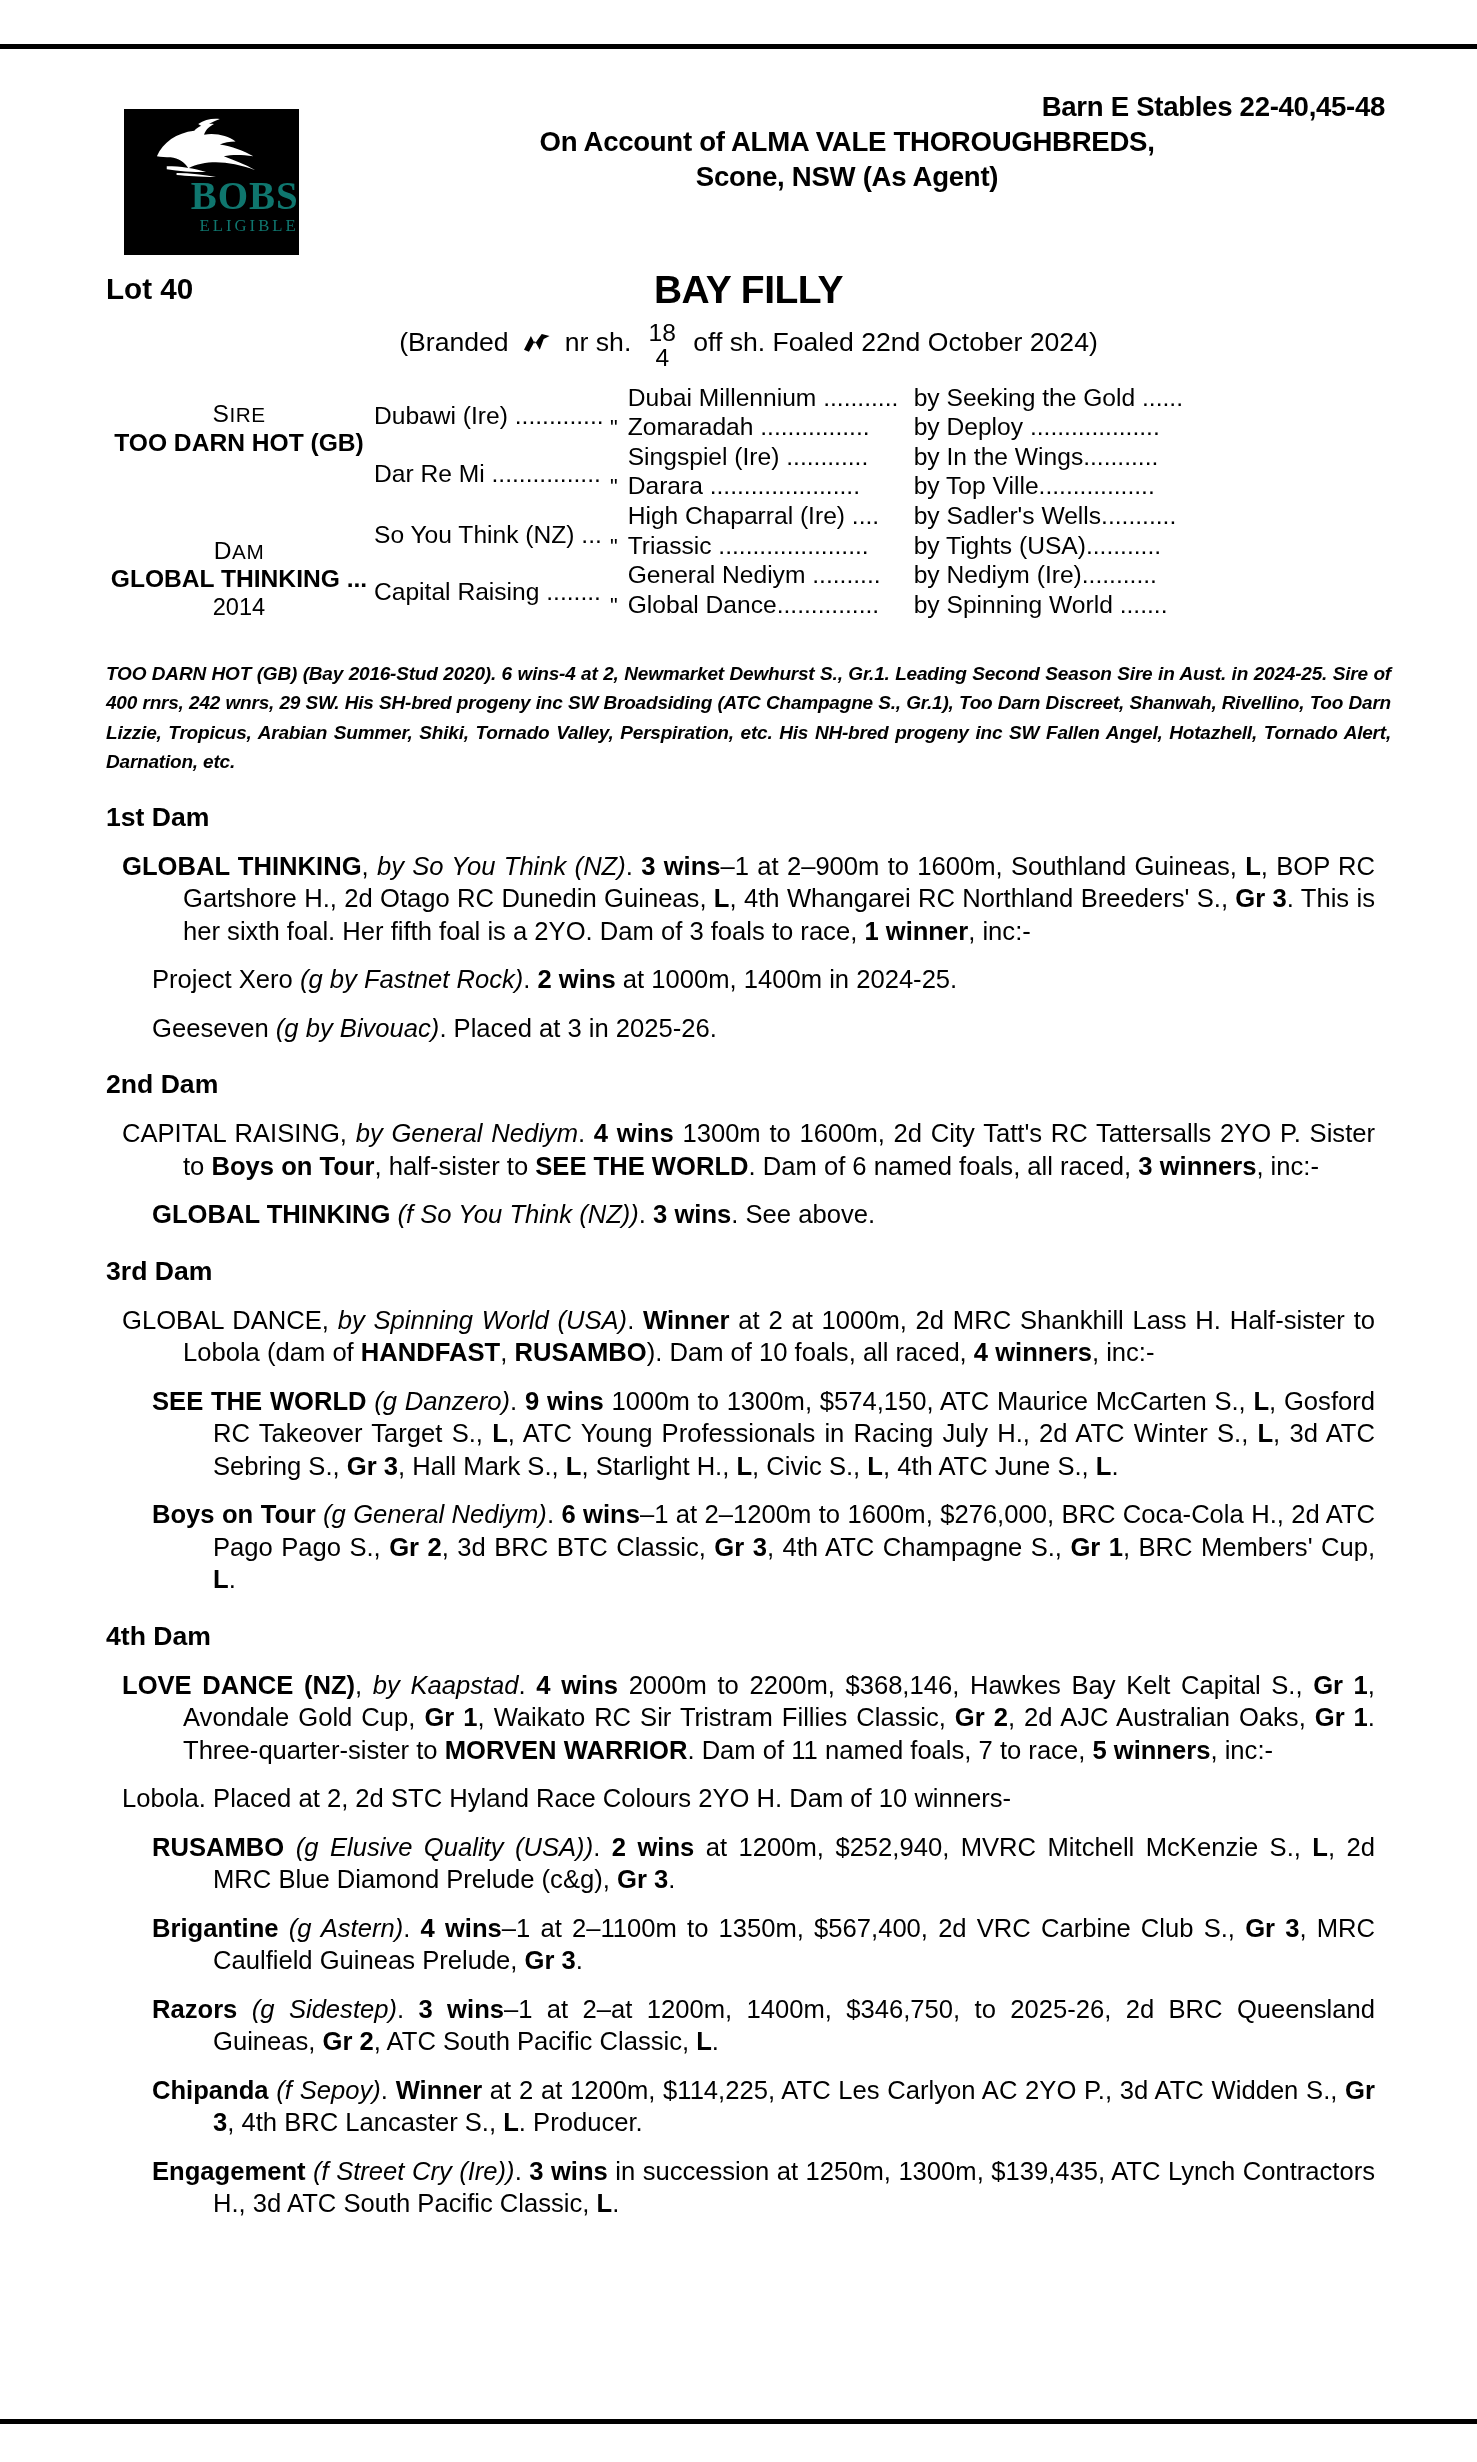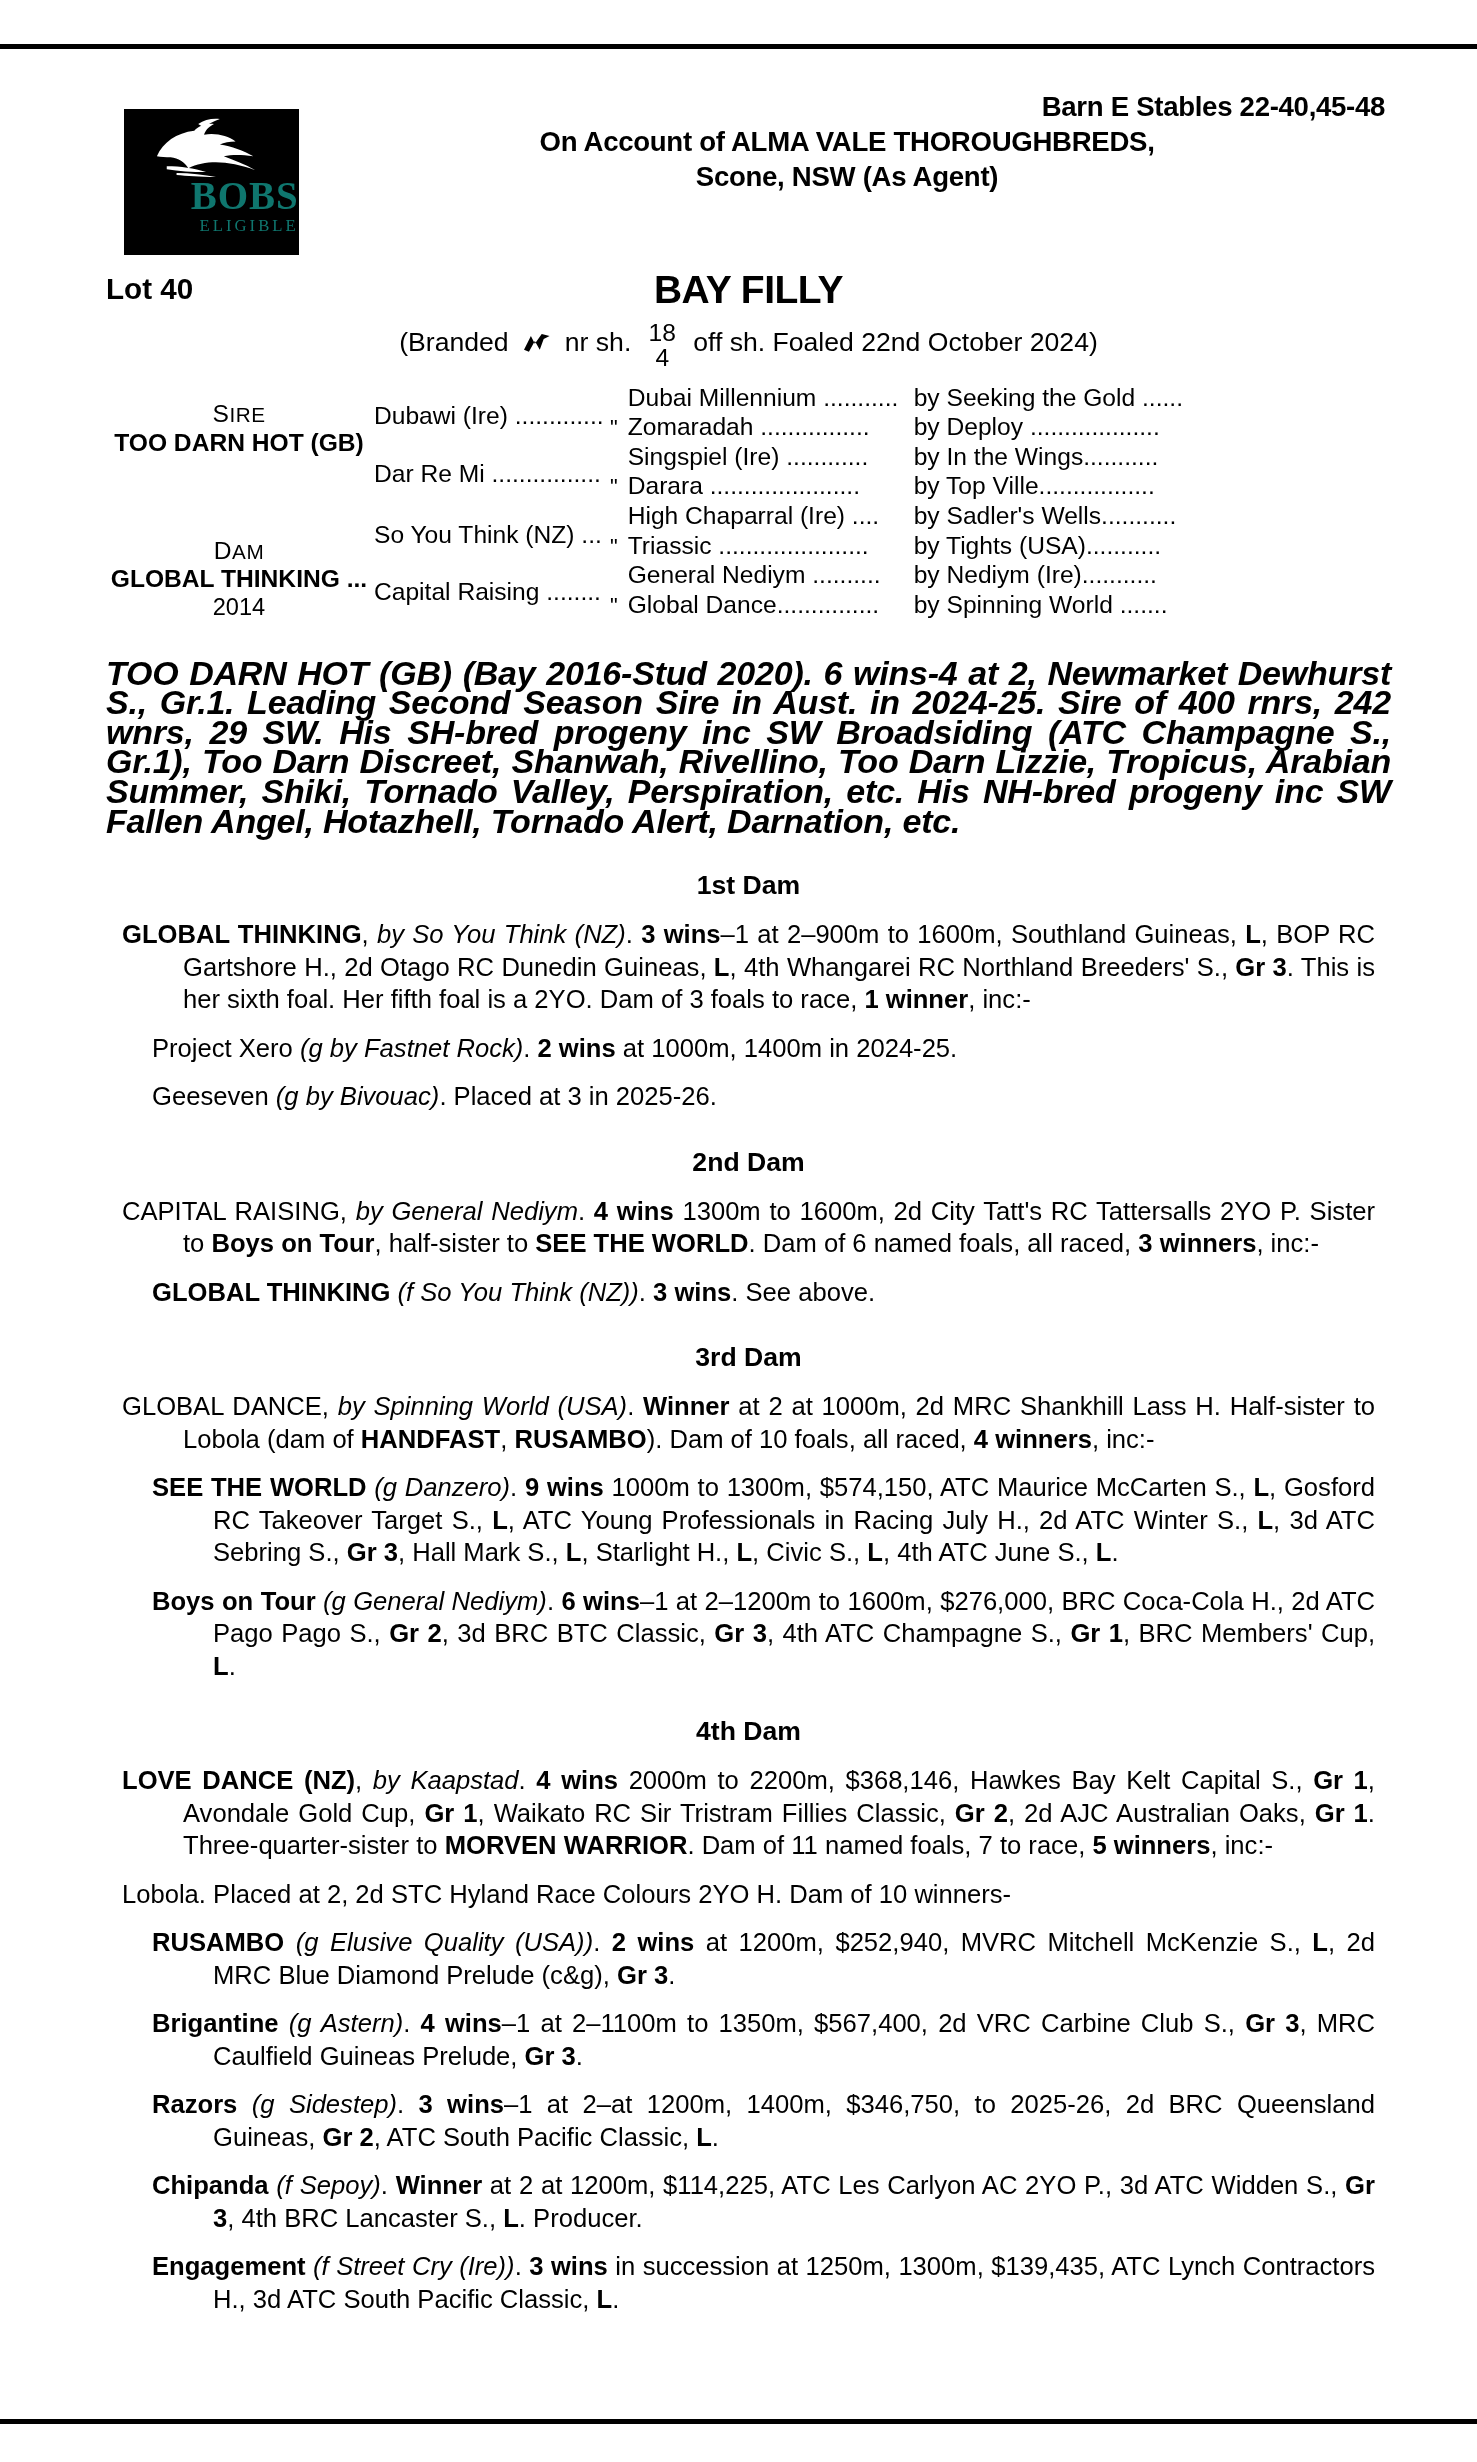--- a/index.html
+++ b/index.html
@@ -222,34 +222,33 @@
     flex: 1 1 auto;
     overflow: hidden;
     white-space: nowrap;
   }
 
   
   .sire-note {
     margin-top: 9.9px;
     font-weight: bold;
     font-style: italic;
-    font-size: 34px;
+    font-size: 19px;
     line-height: 29.6px;
     text-align: justify;
     text-align-last: left;
     letter-spacing: -0.2px;
   }
 
   
   .dam-heading {
     font-weight: bold;
     font-size: 26.6px;
     line-height: 33px;
-    margin-top: 33px;
-    text-align: center;
+    margin-top: 24px;
   }
   p.blk {
     margin: 16px;
     font-size: 25.6px;
     line-height: 32.5px;
     text-align: justify;
     text-align-last: left;
     padding-left: 61px;
     text-indent: -61px;
   }

